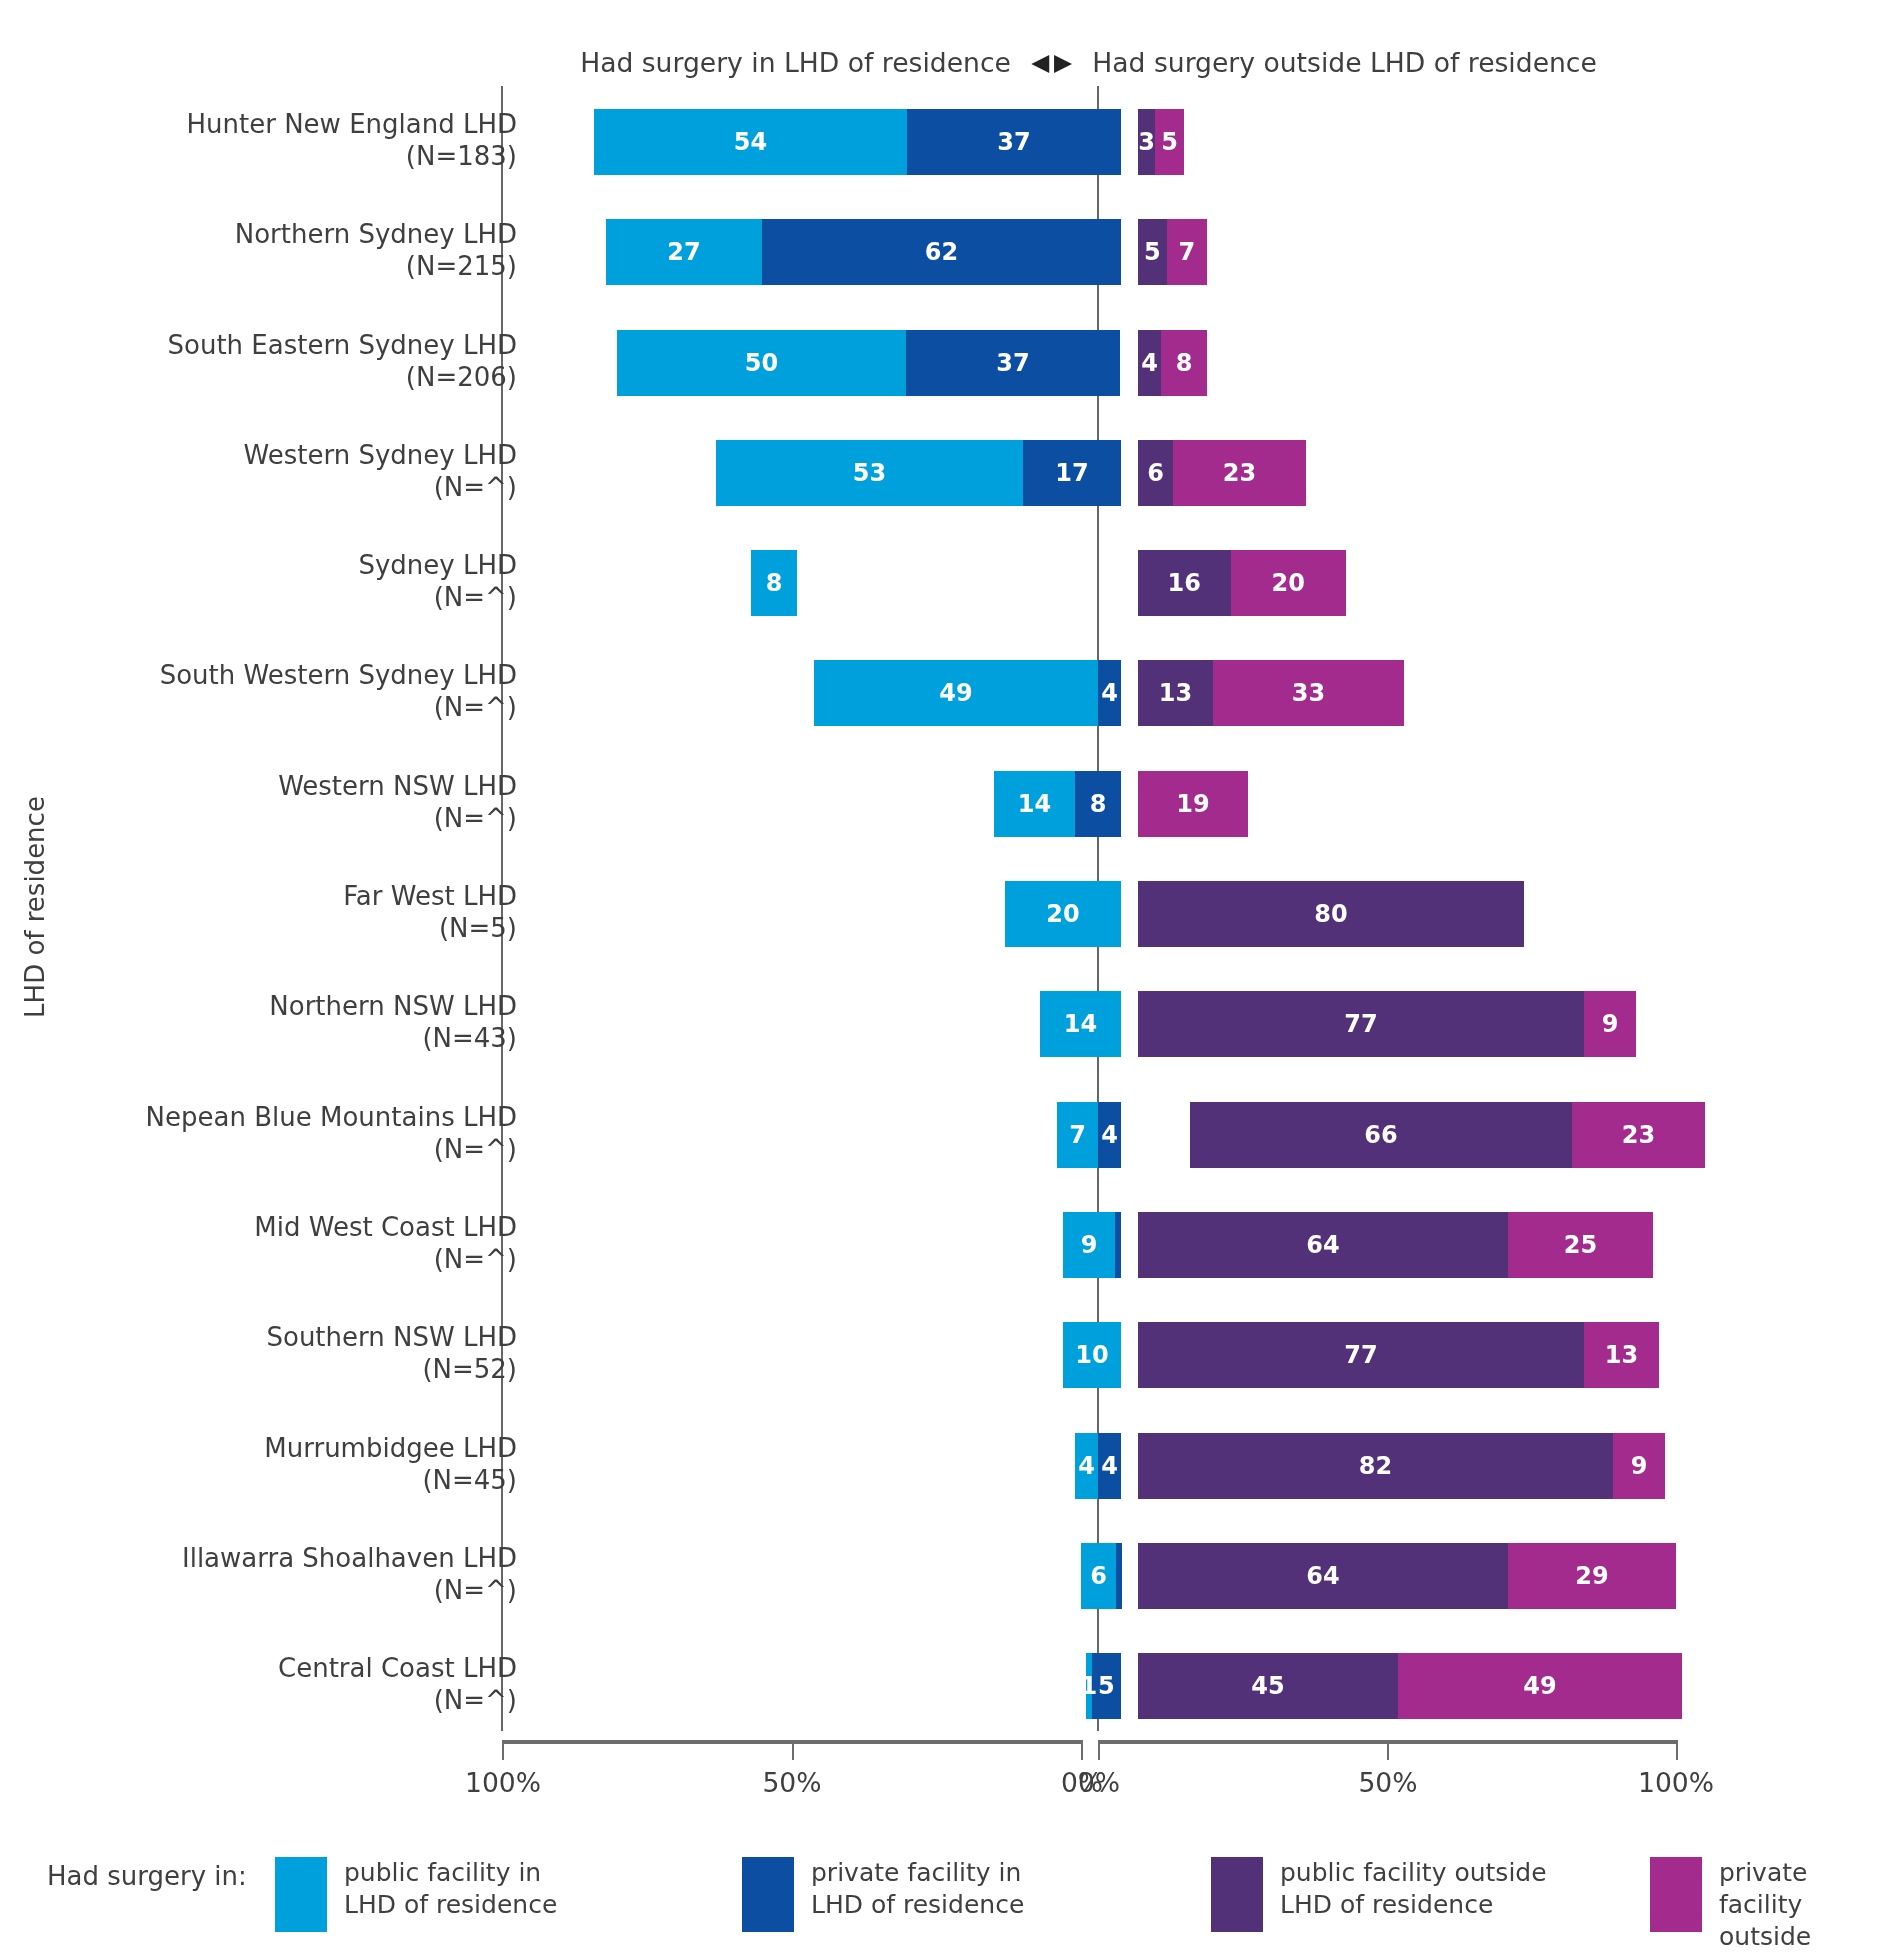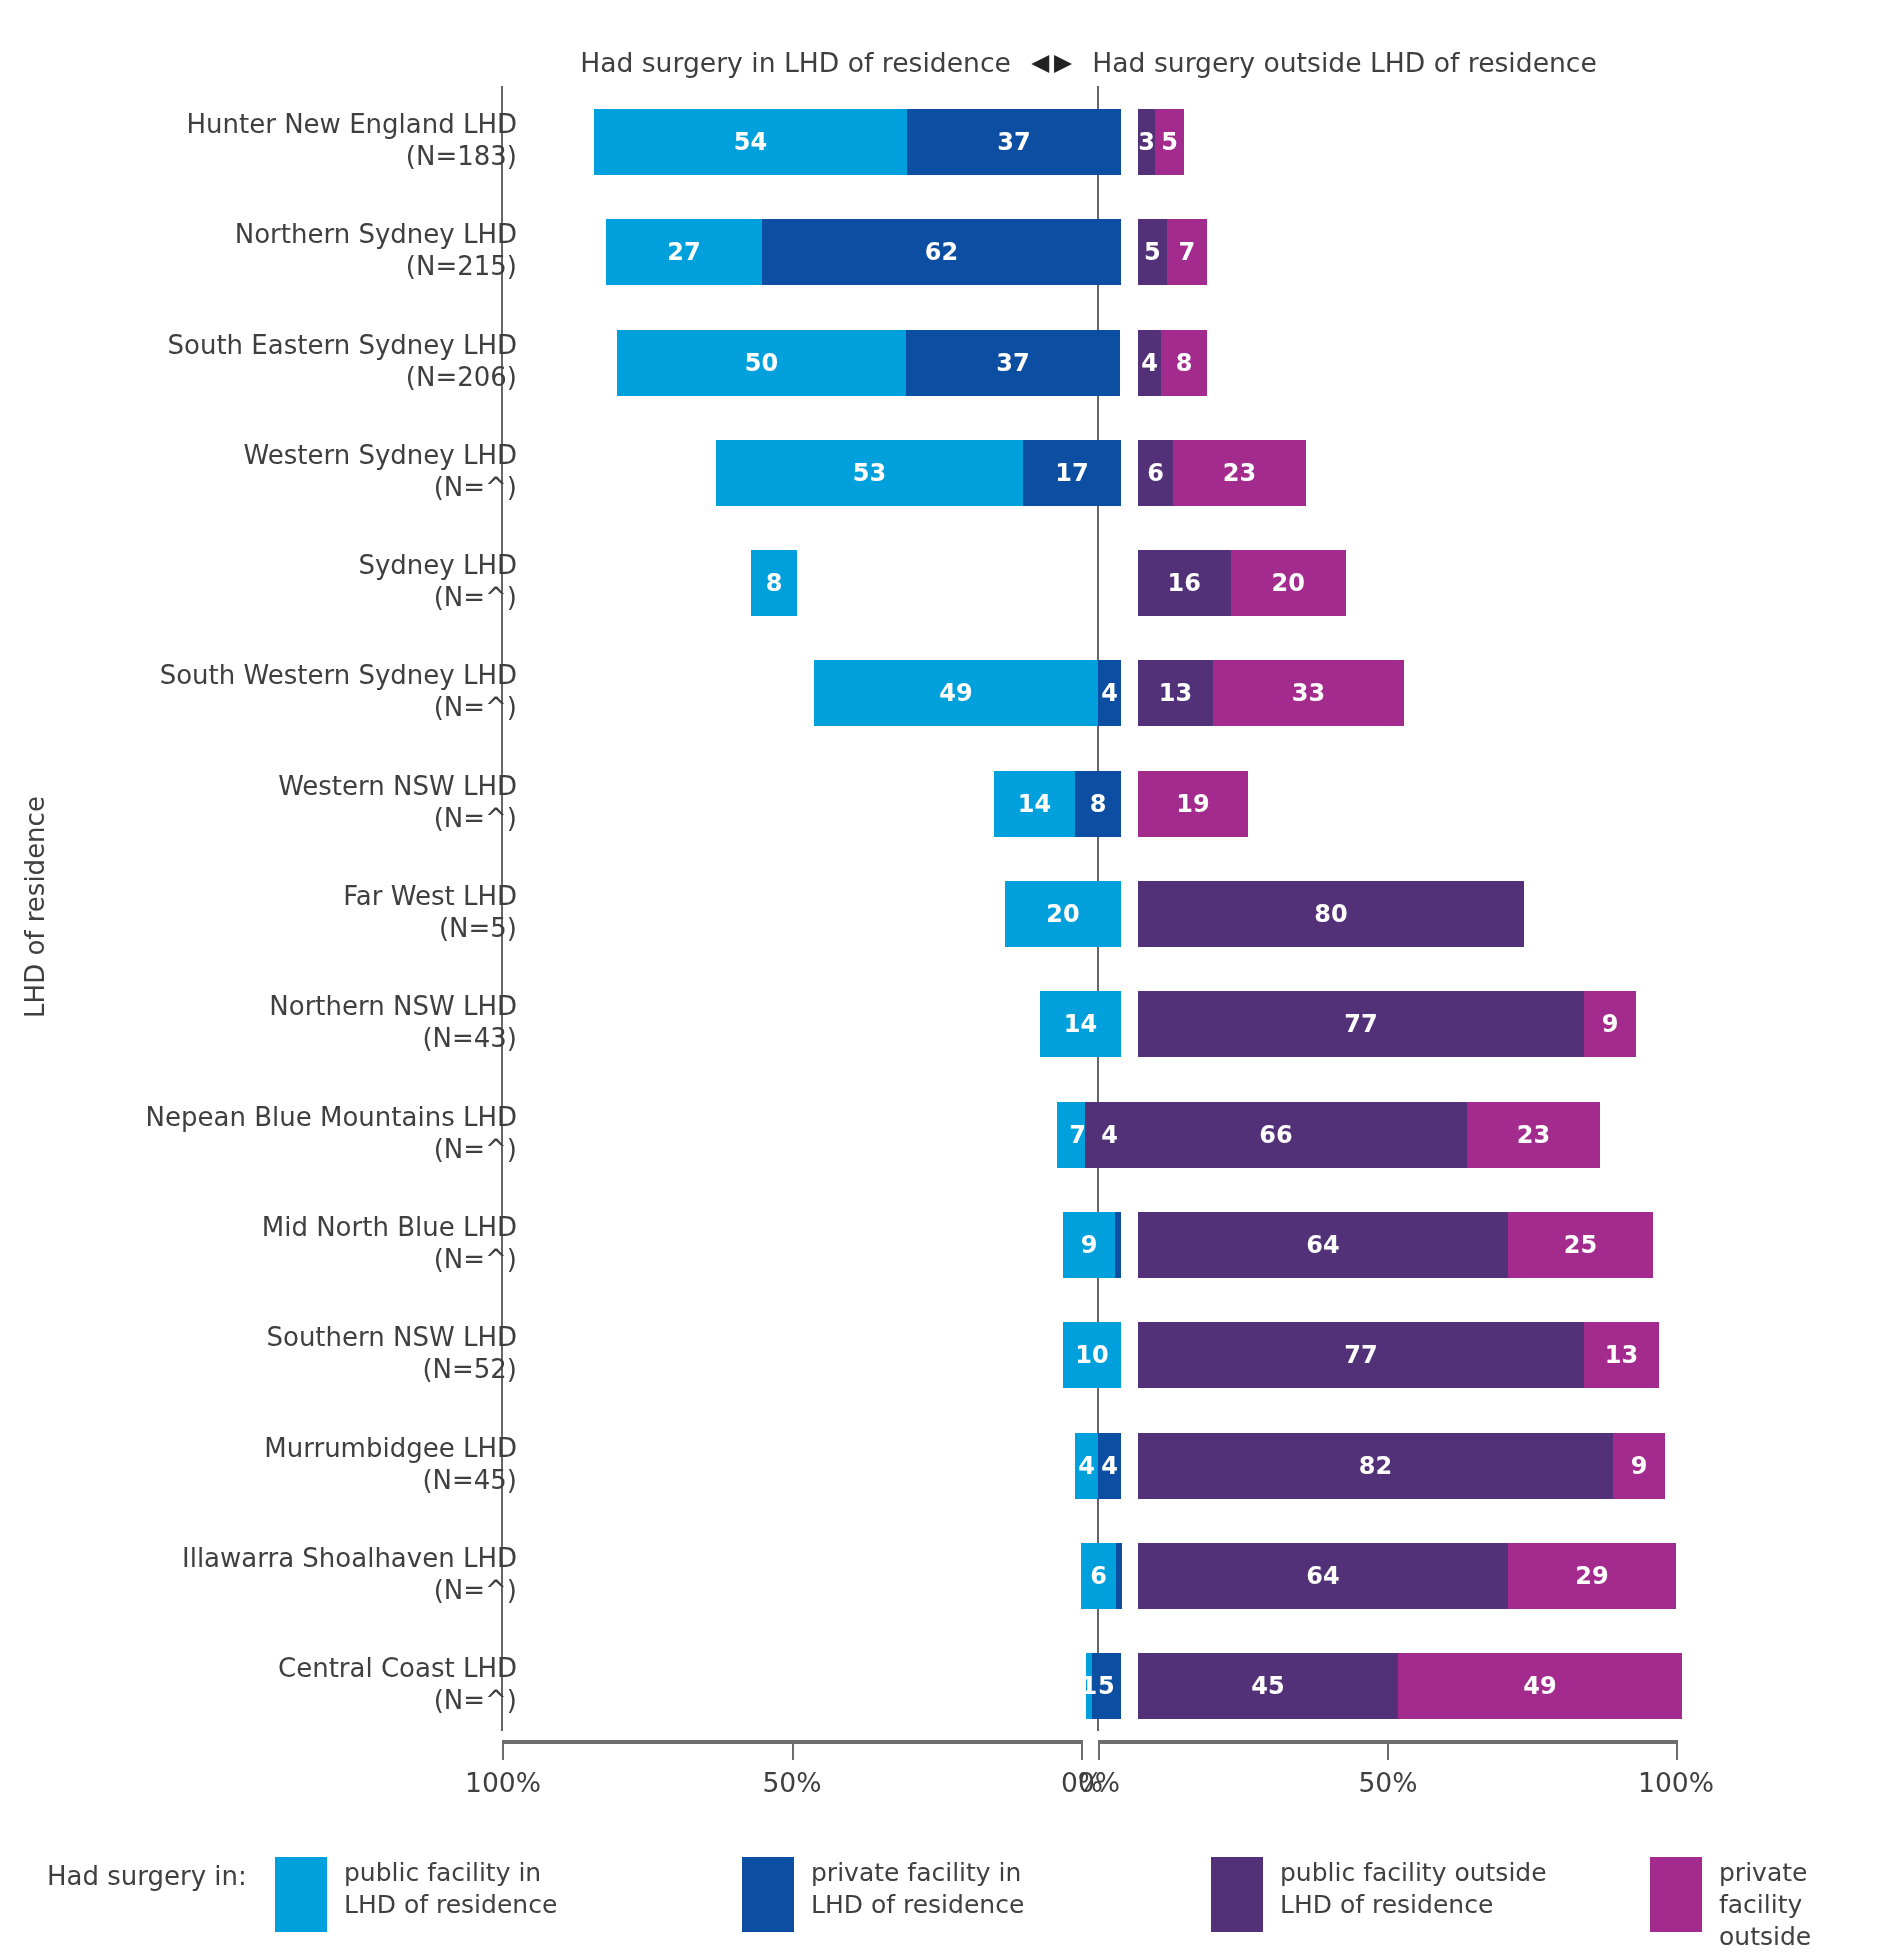--- a/index.html
+++ b/index.html
@@ -279,32 +279,32 @@
           <span>(N=^)</span>
         </div>
         <div class="bar" style="left: 1017px; width: 64px;">
           <div class="seg" style="width: 41px; background: rgb(0, 160, 220);">
             <span class="val">7</span>
           </div>
           <div class="seg tiny" style="width: 23px; background: rgb(11, 78, 162);">
             <span class="val">4</span>
           </div>
         </div>
-        <div class="bar" style="left: 1045px; width: 524px;">
+        <div class="bar" style="left: 1150px; width: 524px;">
           <div class="seg" style="width: 382px; background: rgb(82, 49, 120);">
             <span class="val">66</span>
           </div>
           <div class="seg" style="width: 133px; background: rgb(163, 43, 142);">
             <span class="val">23</span>
           </div>
         </div>
       </div>
       <div class="row" style="top: 1103px;">
         <div class="row-label">
-          <span>Mid North Blue LHD</span>
+          <span>Mid West Coast LHD</span>
           <span>(N=^)</span>
         </div>
         <div class="bar" style="left: 1023px; width: 58px;">
           <div class="seg" style="width: 52px; background: rgb(0, 160, 220);">
             <span class="val">9</span>
           </div>
           <div class="seg tiny" style="width: 5.8px; background: rgb(11, 78, 162);">
             <span class="val"></span>
           </div>
         </div>

